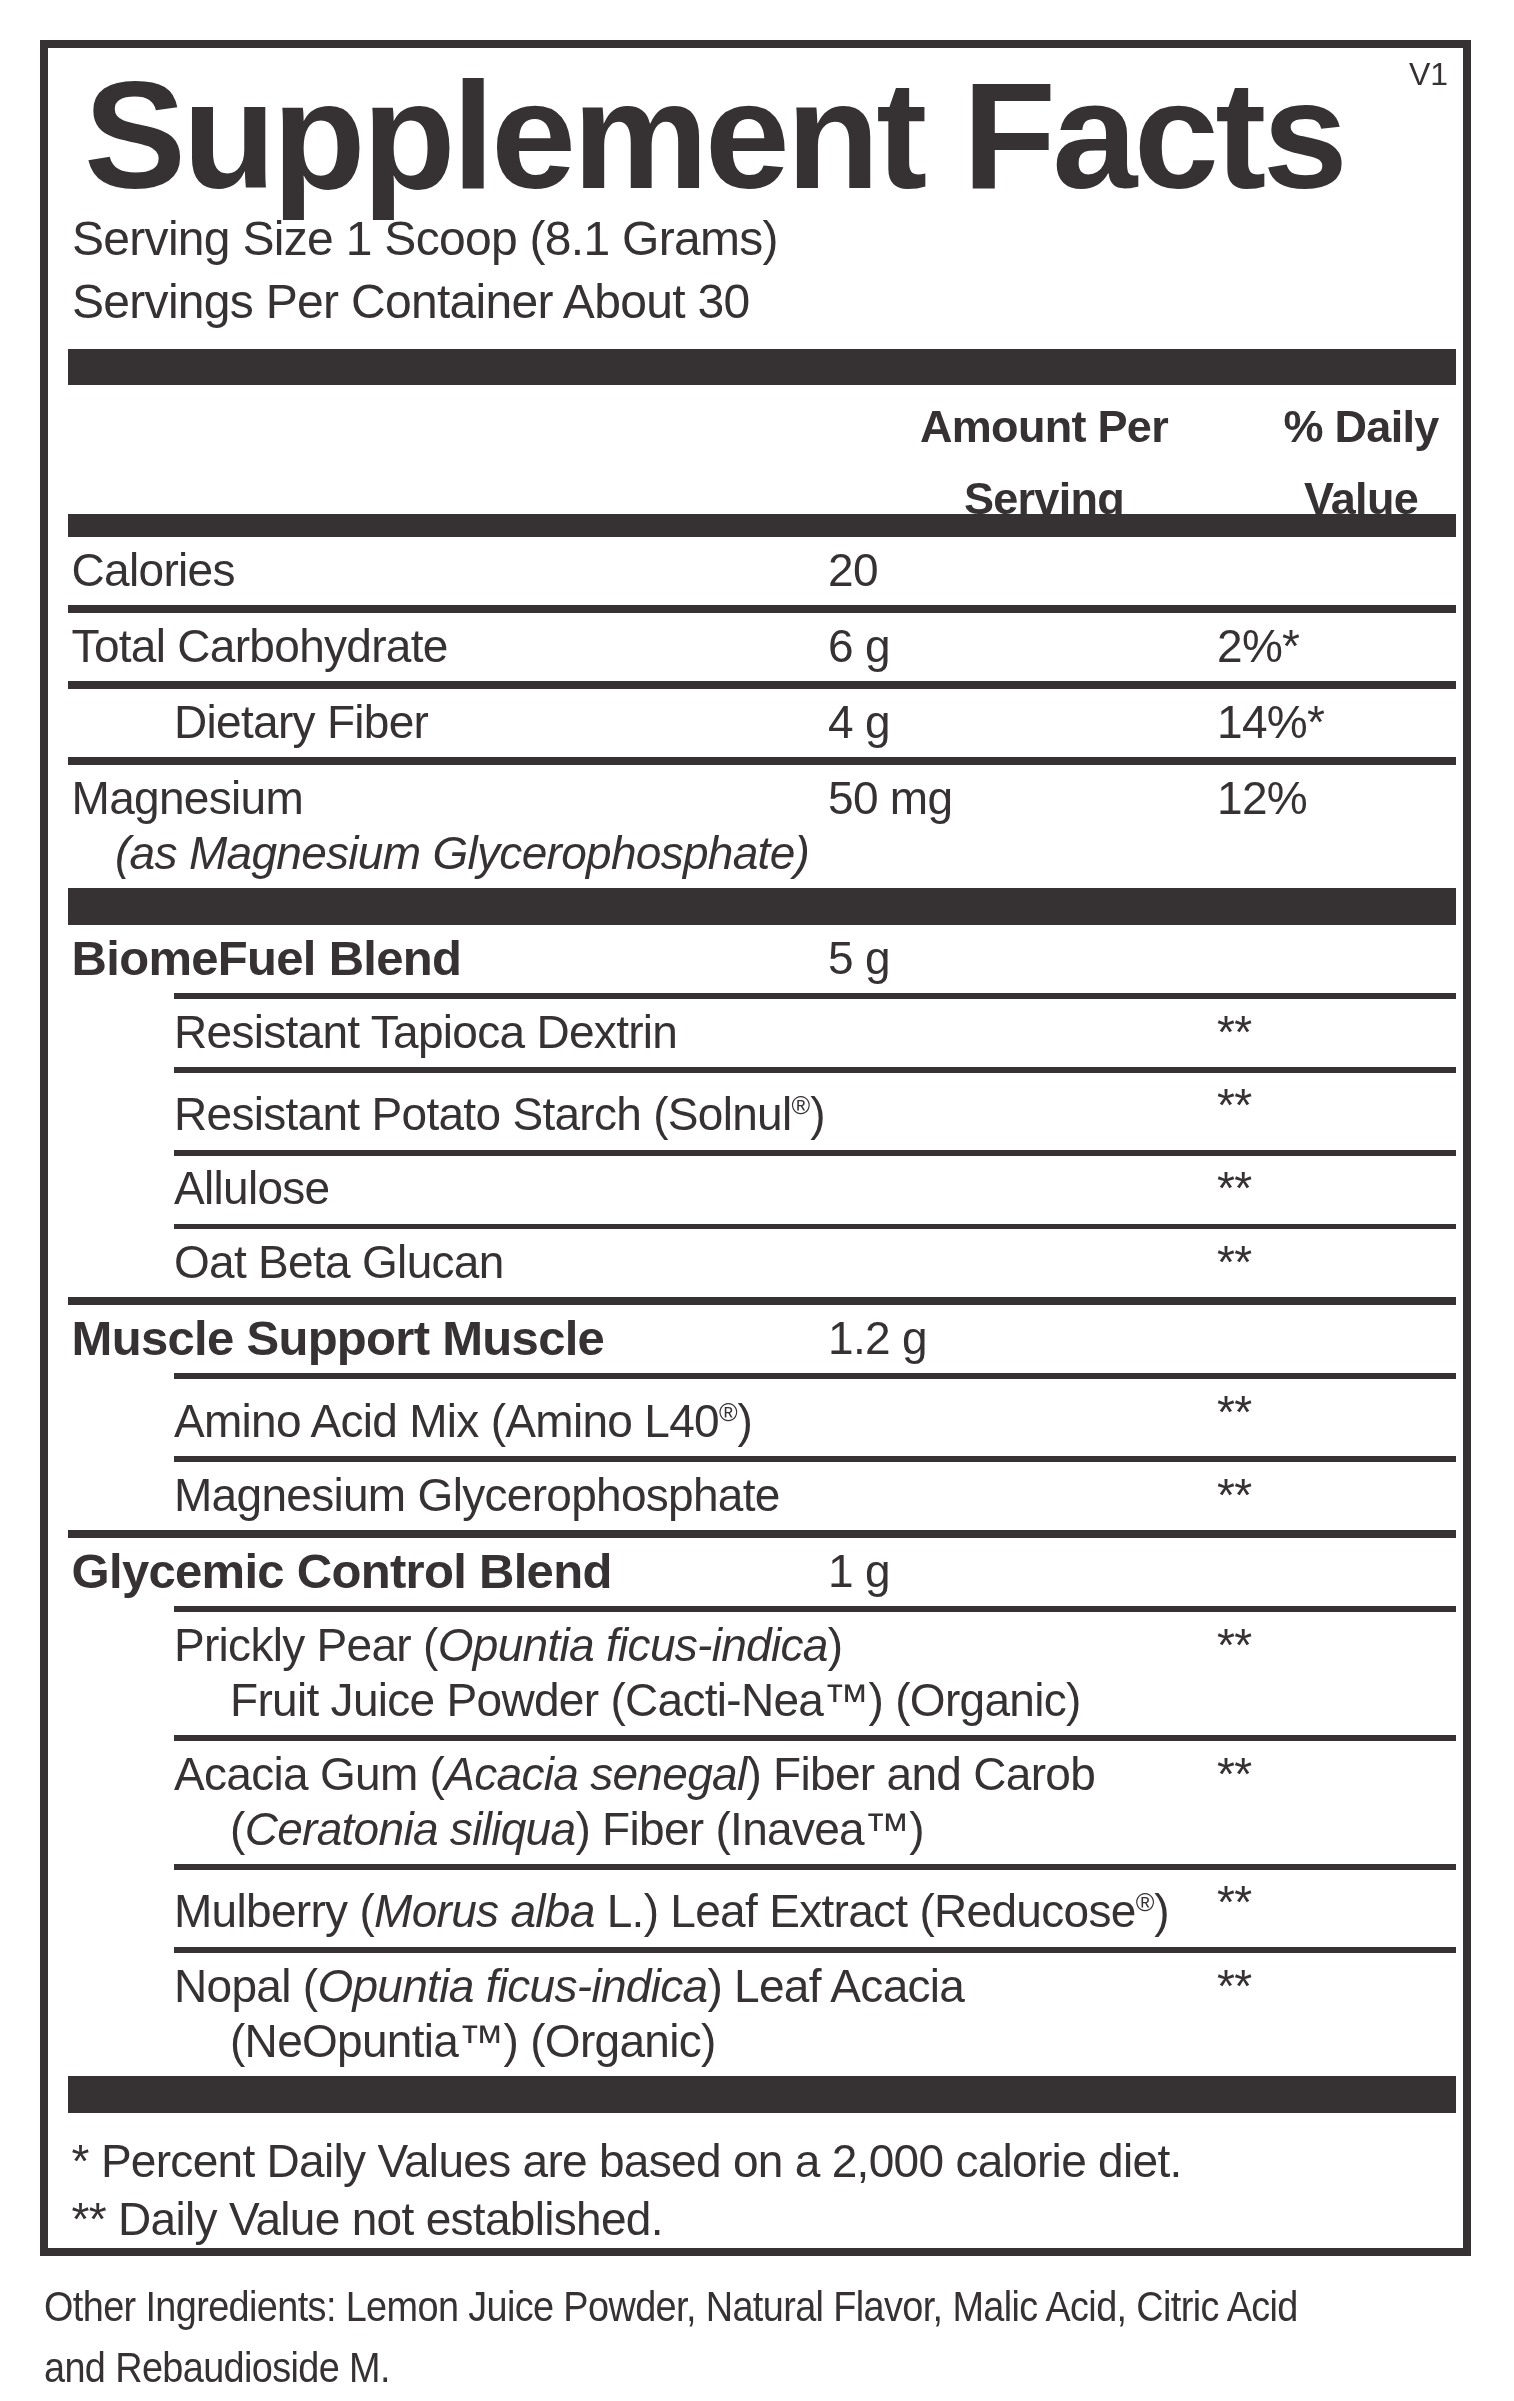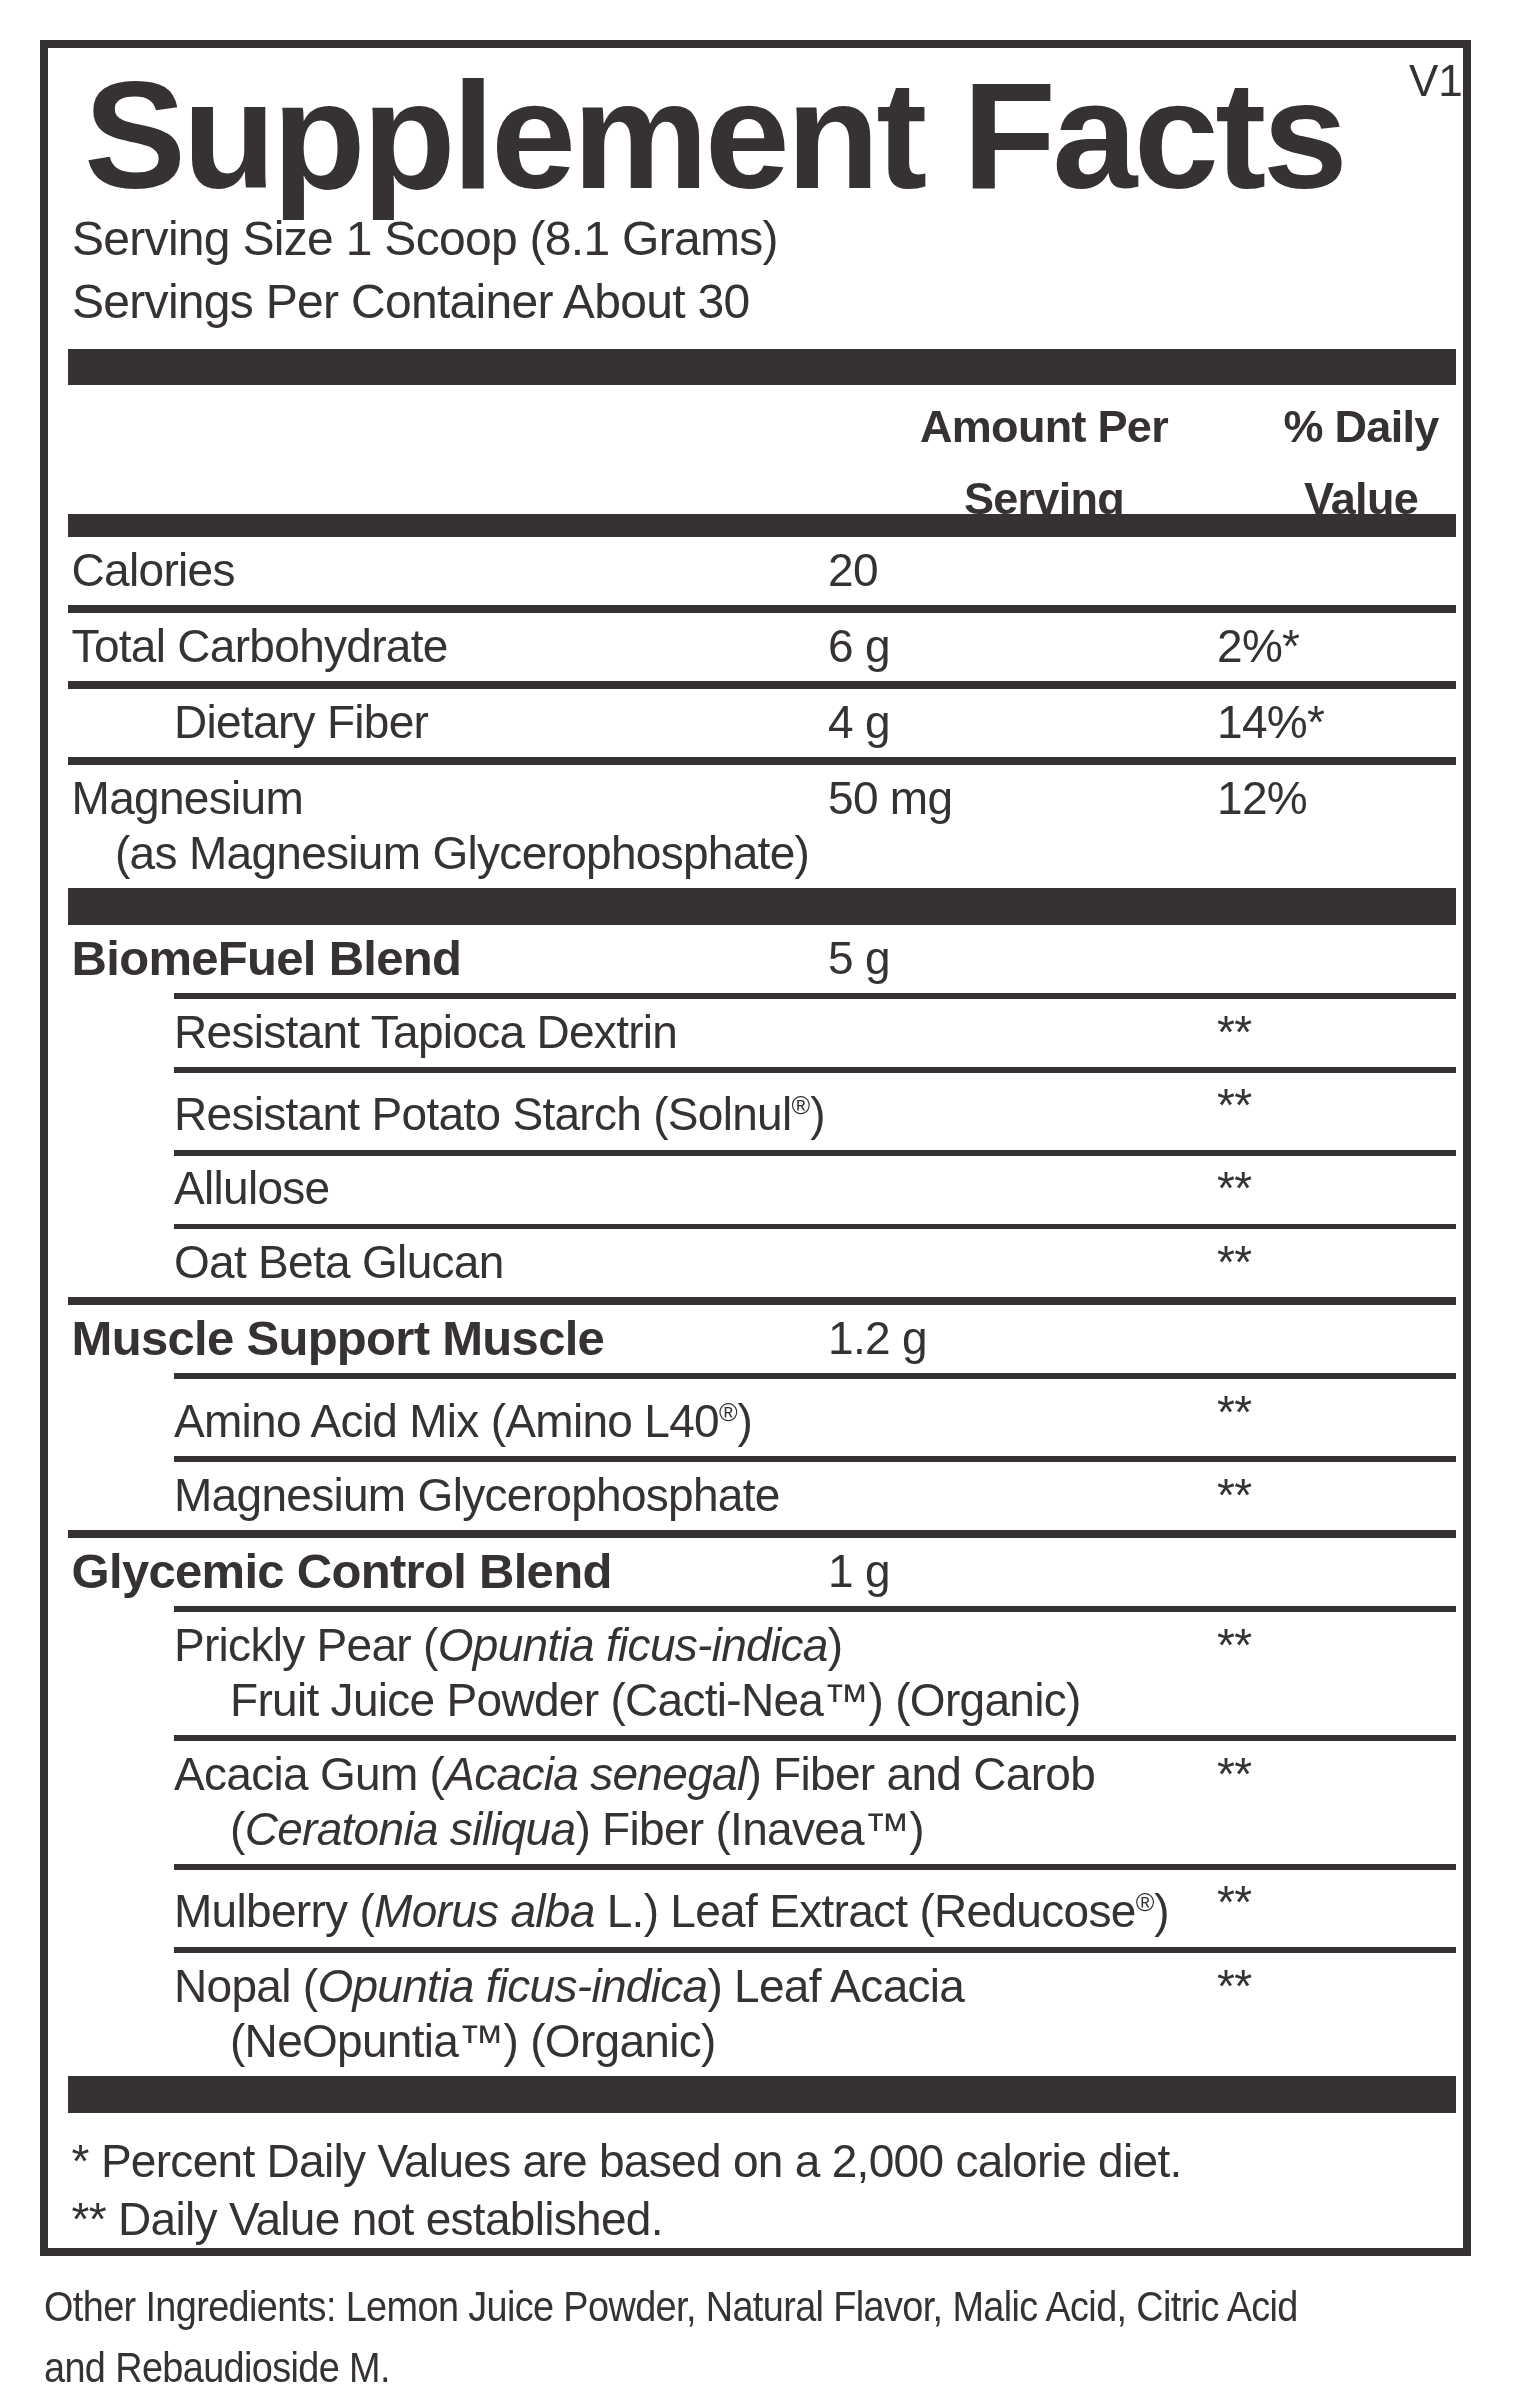--- a/index.html
+++ b/index.html
@@ -29,21 +29,21 @@
     font-size: 153px;
     font-weight: bold;
     letter-spacing: -3.6px;
     line-height: 155px;
     white-space: nowrap;
     margin-left: 12px;
   }
   .version {
     position: absolute;
     left: 1409px; top: 56px;
-    font-size: 44px;
+    font-size: 32px;
     letter-spacing: 0;
     text-align: center;
   }
   .serving-block {
     position: absolute;
     left: 72px; top: 207px;
     font-size: 48px;
     line-height: 63px;
     letter-spacing: -0.7px;
     white-space: nowrap;
@@ -75,21 +75,21 @@
   .row {
     position: relative;
     padding: 5.8px 0 7.2px 0;
     font-size: 46px;
     letter-spacing: -0.7px;
   }
   .row.bold { font-weight: bold; font-size: 49px; }
   .row .line { line-height: 55px; white-space: nowrap; }
   .row.l0 .line1 { padding-left: 3.6px; }
   .row.l1 .line1 { padding-left: 106px; }
-  .row.l0 .line2 { padding-left: 47px; }
+  .row.l0 .line2 { padding-left: 47px; font-style: italic; }
   .row.l1 .line2 { padding-left: 162px; }
   .amt, .dv {
     position: absolute;
     top: 5.8px;
     line-height: 55px;
     text-align: left;
     font-weight: normal;
     font-size: 46px;
     letter-spacing: -0.7px;
   }

